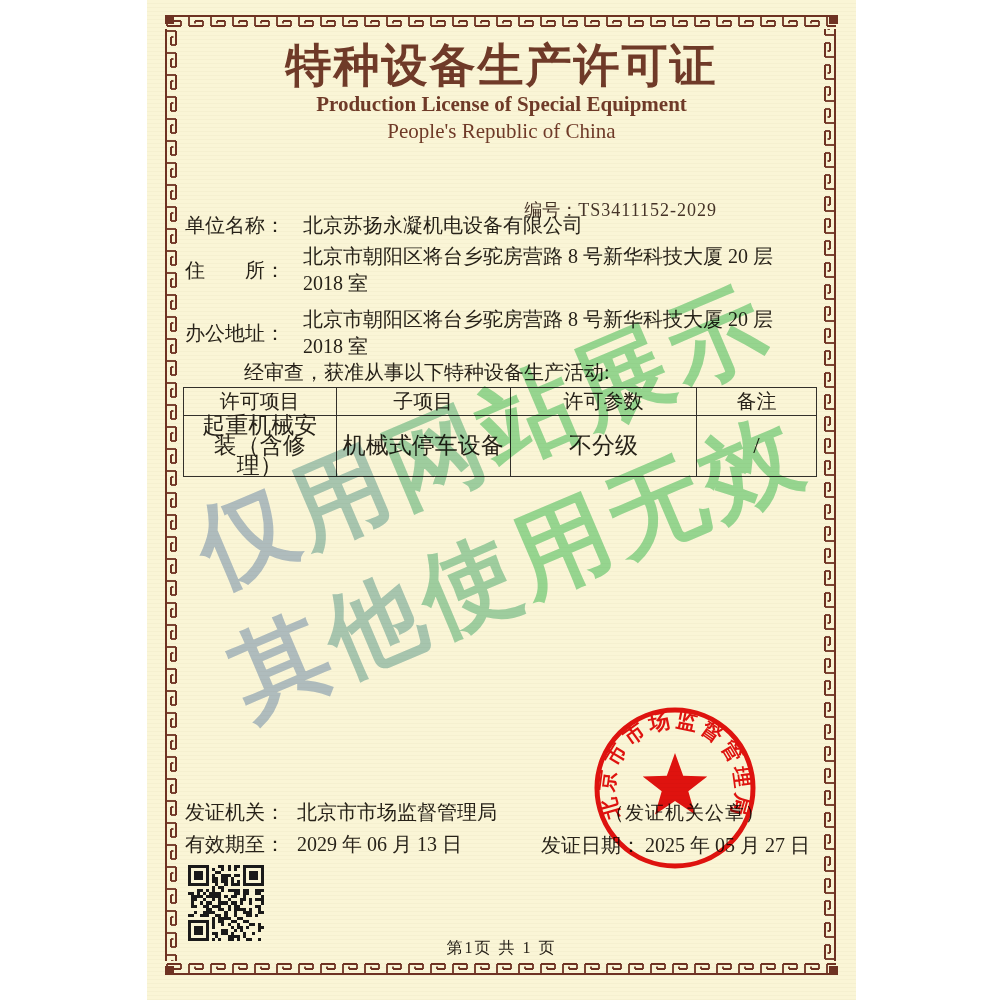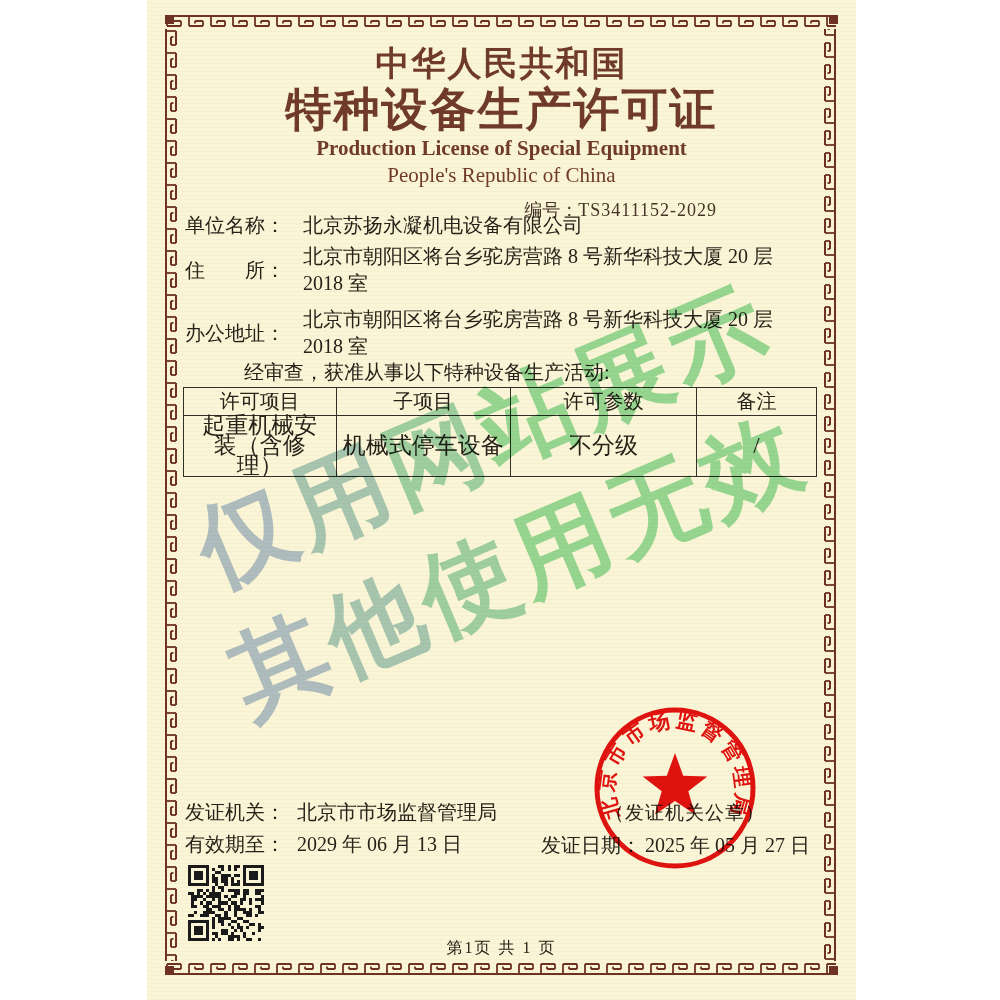--- a/index.html
+++ b/index.html
@@ -83,21 +83,20 @@
     <g transform="translate(675,961) rotate(-90)">
         <rect x="0" y="0" width="932" height="14" fill="url(#mh)"></rect>
       </g>
     <rect x="18" y="15" width="9" height="9" fill="#6e3222"></rect>
     <rect x="682" y="15" width="9" height="9" fill="#6e3222"></rect>
     <rect x="18" y="966" width="9" height="9" fill="#6e3222"></rect>
     <rect x="682" y="966" width="9" height="9" fill="#6e3222"></rect>
   </svg>
 
   <div class="title-block">
-    <div class="t1">中华人民共和国</div>
     <div class="t2">特种设备生产许可证</div>
     <div class="s1">Production License of Special Equipment</div>
     <div class="s2">People's Republic of China</div>
   </div>
 
   <div class="license-no">
     <span>编号：</span><span class="num">TS3411152-2029</span>
   </div>
 
   <div class="fields">

